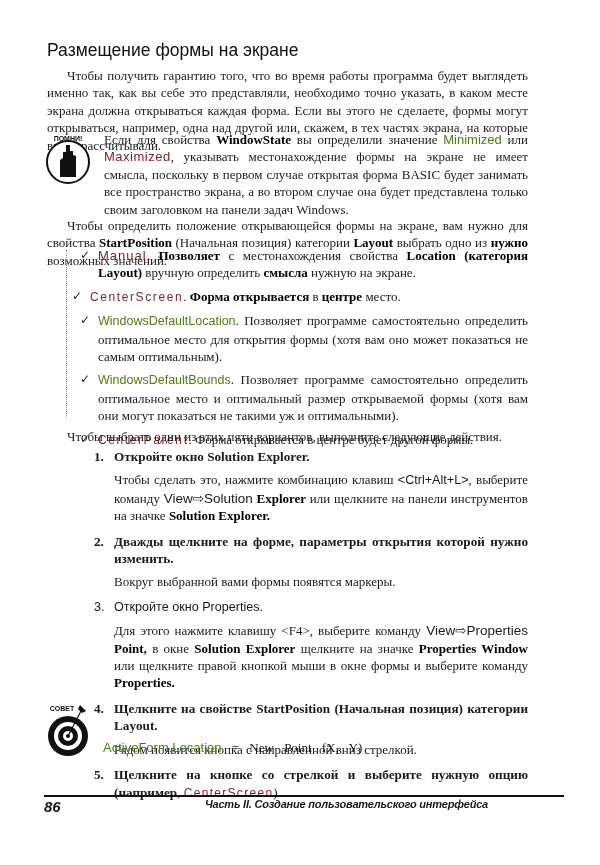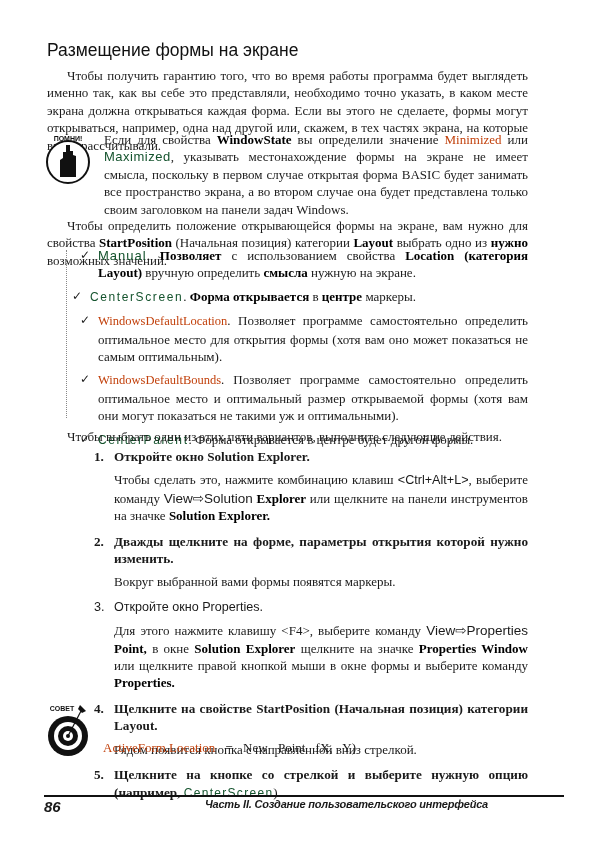--- a/index.html
+++ b/index.html
@@ -1,21 +1,21 @@
 <!DOCTYPE html>
 <html><head>
   <meta charset="utf-8">
   <style>
     html, body { margin: 0; padding: 0; background: #ffffff; }
     body { width: 600px; height: 865px; position: relative; overflow: hidden; color: #1a1a1a; }
     .page { position: absolute; left: 0; top: 0; width: 528px; height: 865px; }
     .serif { font-family: "Liberation Serif", "DejaVu Serif", serif; }
     .sans { font-family: "Liberation Sans", "DejaVu Sans", sans-serif; }
-    .mono { font-family: Liberation Serif, serif; color: #c2410c; }
-    .spaced { letter-spacing: 1.6px; font-family: "Liberation Sans", sans-serif; font-size: 12px; color: #14532d; }
+    .mono { font-family: Liberation Sans, sans-serif; color: #4d7c0f; }
+    .spaced { letter-spacing: 1.6px; font-family: "Liberation Sans", sans-serif; font-size: 12px; color: #7f1d1d; }
 
     .title { position: absolute; left: 47px; top: 40px; font-size: 17.5px; font-family: "Liberation Sans", sans-serif; color: #111; }
 
     .para { position: absolute; font-family: "Liberation Serif", serif; font-size: 13px; line-height: 17.4px; text-align: justify; color: #1c1c1c; }
     .para.indent { text-indent: 20px; }
     b { font-weight: bold; color: #000; }
 
     .icon { position: absolute; }
 
     .bullets { position: absolute; left: 76px; top: 247px; width: 452px; }
@@ -54,25 +54,25 @@
 
   <div class="para indent" style="left:47px; top:217px; width:481px;">
     <span>Чтобы определить положение открывающейся формы на экране, вам нужно для свойства </span><b>StartPosition</b><span> (Начальная позиция) категории </span><b>Layout</b><span> выбрать одно из </span><b>нужно</b><span> возможных значений.</span>
   </div>
 
   <div class="dotline"></div>
 
   <div class="bullets">
     <div class="bullet">
       <span class="check">✓</span>
-      <span class="spaced" style="letter-spacing:1px;font-size:13px;">Manual</span>. <b>Позволяет</b><span> с использованием свойства </span><b>Location (категория Layout)</b><span> вручную определить </span><b>смысла</b><span> нужную на экране.</span>
+      <span class="spaced" style="letter-spacing:1px;font-size:13px;">Manual</span>. <b>Позволяет</b><span> с местонахождения свойства </span><b>Location (категория Layout)</b><span> вручную определить </span><b>смысла</b><span> нужную на экране.</span>
     </div>
     <div class="bullet" style="margin-left:-8px;">
       <span class="check">✓</span>
-      <span class="spaced">CenterScreen</span>. <b>Форма открывается</b><span> в </span><b>центре</b><span> маркеры.</span>
+      <span class="spaced">CenterScreen</span>. <b>Форма открывается</b><span> в </span><b>центре</b><span> место.</span>
     </div>
     <div class="bullet">
       <span class="check">✓</span>
       <span class="mono" style="font-size:12.5px;">WindowsDefaultLocation</span>. <span>Позволяет программе самостоятельно определить оптимальное место для открытия формы (хотя вам оно может показаться не самым оптимальным).</span>
     </div>
     <div class="bullet">
       <span class="check">✓</span>
       <span class="mono" style="font-size:12.5px;">WindowsDefaultBounds</span>. <span>Позволяет программе самостоятельно определить оптимальное место и оптимальный размер открываемой формы (хотя вам они могут показаться не такими уж и оптимальными).</span>
     </div>
     <div class="bullet">

